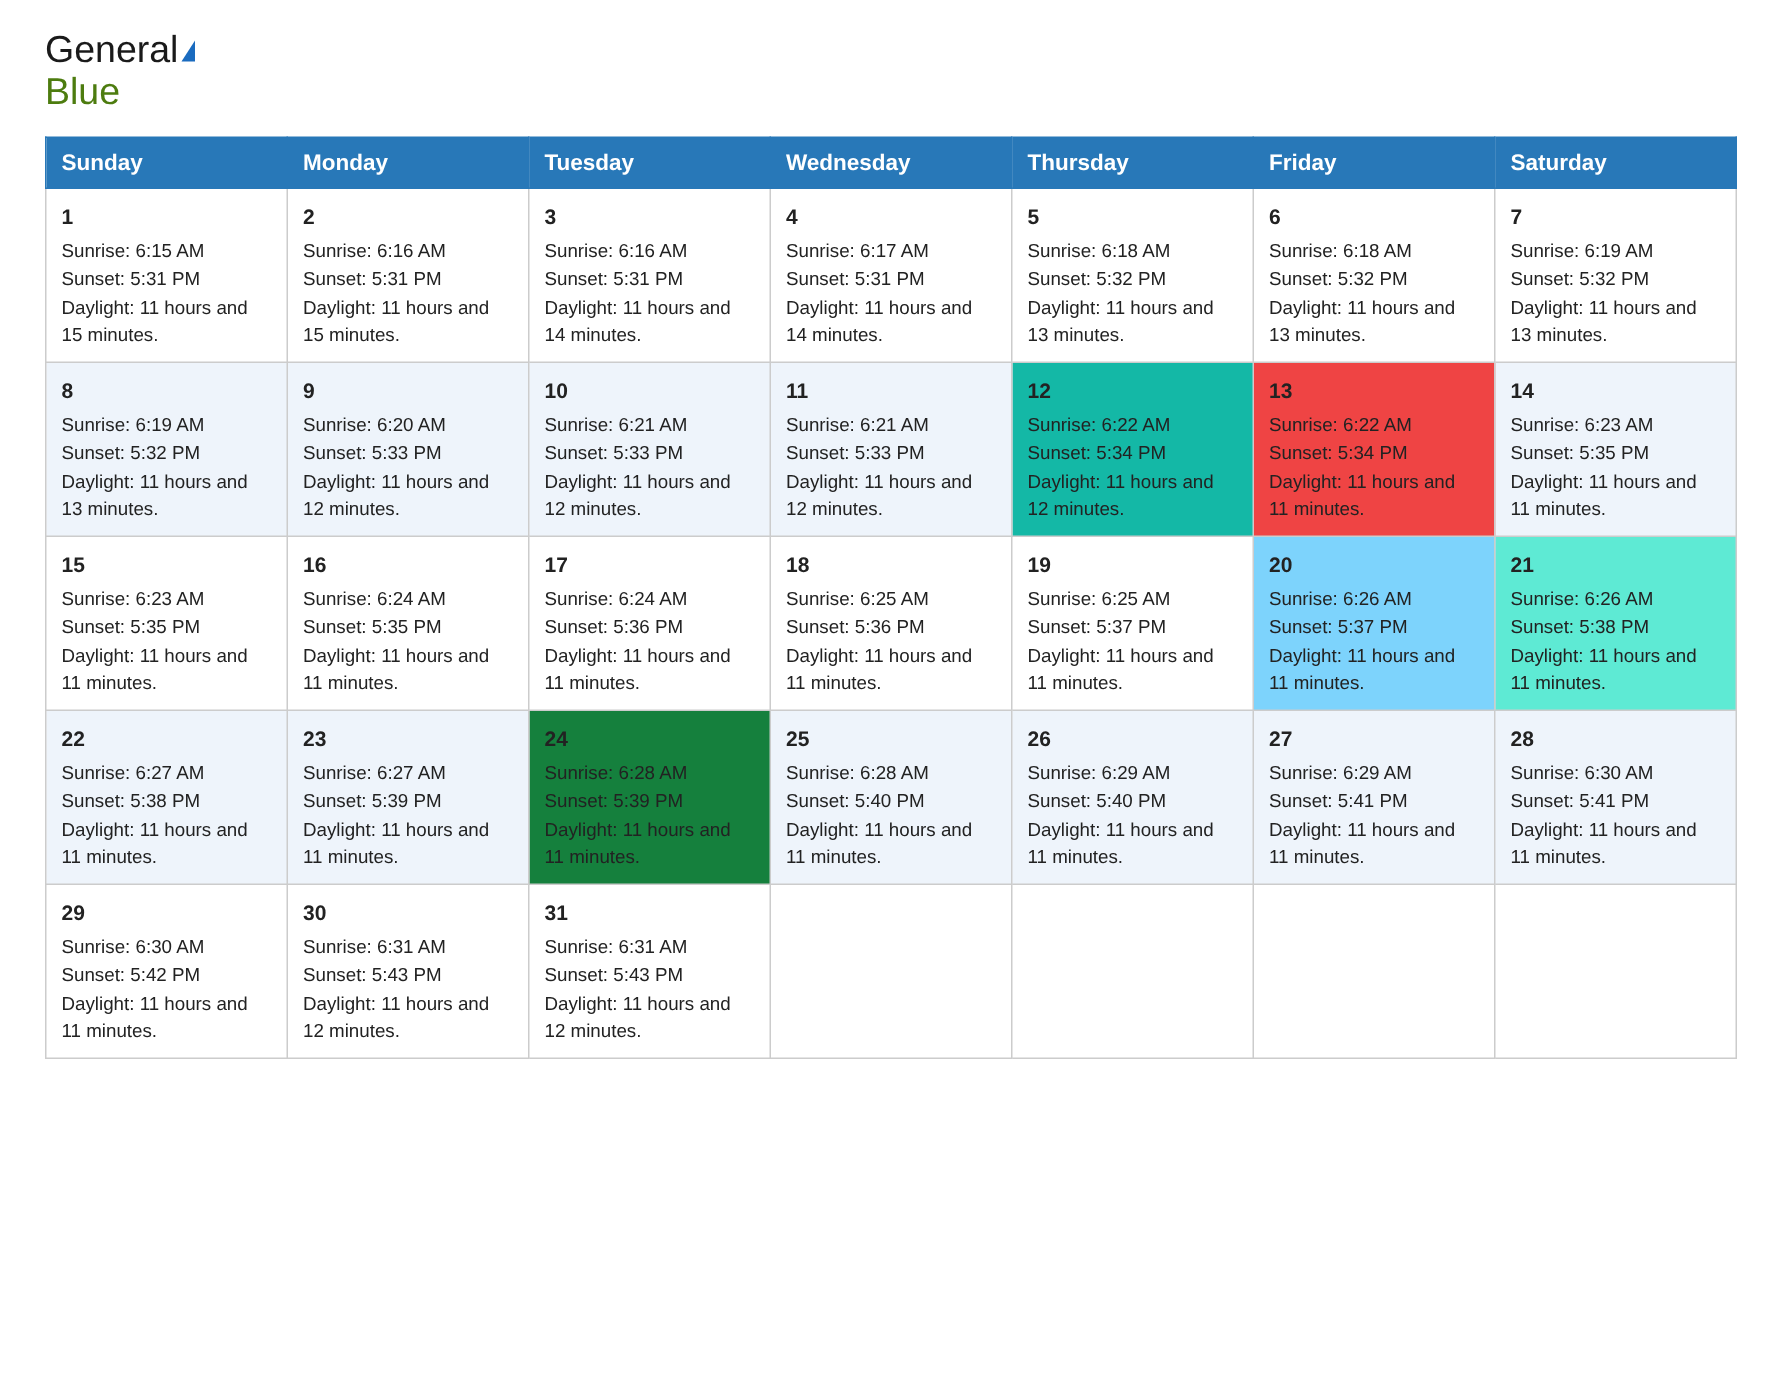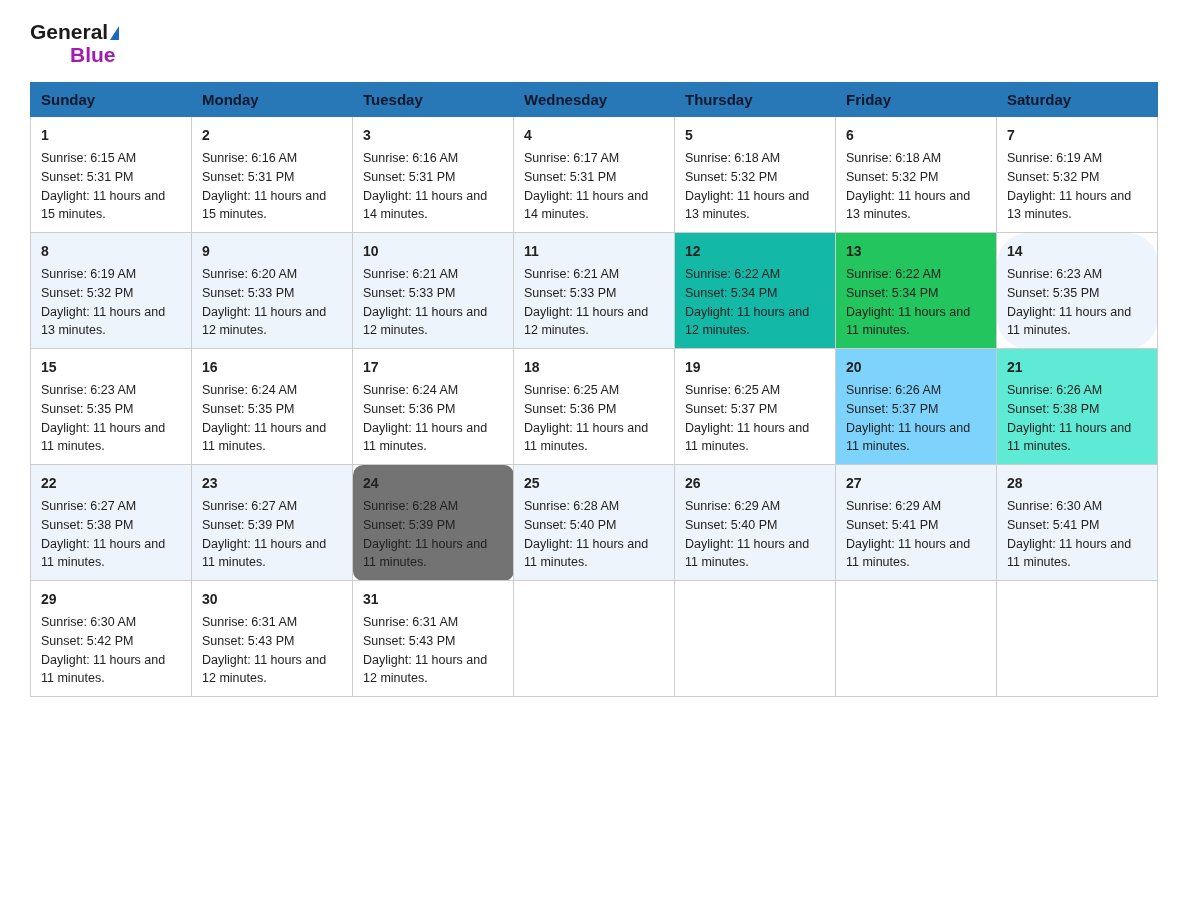--- a/index.html
+++ b/index.html
@@ -15,27 +15,27 @@
       justify-content: space-between;
       align-items: flex-start;
       margin-bottom: 16px;
     }
     .logo {
       display: flex;
       flex-direction: column;
       align-items: flex-start;
     }
     .logo-text {
-      font-size: 21px;
-      font-weight: bold;
+      font-size: 25px;
+      font-weight: normal;
       color: #1a1a1a;
       line-height: 1.1;
     }
     .logo-general { color: #1a1a1a; }
-    .logo-blue { color: #a21caf; margin-left: 40px; }
+    .logo-blue { color: #4d7c0f; }
     .logo-triangle {
       display: inline-block;
       width: 0;
       height: 0;
       border-left: 9px solid transparent;
       border-bottom: 14px solid #1a6bbf;
       margin-left: 2px;
       vertical-align: middle;
     }
     .title-block {
@@ -53,21 +53,21 @@
       color: #444;
       margin-top: 4px;
     }
     table {
       width: 100%;
       border-collapse: collapse;
       table-layout: fixed;
     }
     thead tr th {
       background-color: #2878b8;
-      color: #0f172a;
+      color: #ffffff;
       font-size: 15px;
       font-weight: bold;
       padding: 8px 10px;
       text-align: left;
       border: 1px solid #2878b8;
     }
     tbody tr td {
       vertical-align: top;
       padding: 8px 10px;
       font-size: 12.5px;
@@ -135,36 +135,36 @@
         <td style="background: rgb(255, 255, 255);"><span class="day-num">5</span><span>Sunrise: 6:18 AM<br>Sunset: 5:32 PM<br>Daylight: 11 hours and 13 minutes.</span></td>
         <td style="background: rgb(255, 255, 255);"><span class="day-num">6</span><span>Sunrise: 6:18 AM<br>Sunset: 5:32 PM<br>Daylight: 11 hours and 13 minutes.</span></td>
         <td style="background: rgb(255, 255, 255);"><span class="day-num">7</span><span>Sunrise: 6:19 AM<br>Sunset: 5:32 PM<br>Daylight: 11 hours and 13 minutes.</span></td>
       </tr>
       <tr>
         <td style="background: rgb(238, 244, 251);"><span class="day-num">8</span><span>Sunrise: 6:19 AM<br>Sunset: 5:32 PM<br>Daylight: 11 hours and 13 minutes.</span></td>
         <td style="background: rgb(238, 244, 251);"><span class="day-num">9</span><span>Sunrise: 6:20 AM<br>Sunset: 5:33 PM<br>Daylight: 11 hours and 12 minutes.</span></td>
         <td style="background: rgb(238, 244, 251);"><span class="day-num">10</span><span>Sunrise: 6:21 AM<br>Sunset: 5:33 PM<br>Daylight: 11 hours and 12 minutes.</span></td>
         <td style="background: rgb(238, 244, 251);"><span class="day-num">11</span><span>Sunrise: 6:21 AM<br>Sunset: 5:33 PM<br>Daylight: 11 hours and 12 minutes.</span></td>
         <td style="background: #14b8a6;"><span class="day-num">12</span><span>Sunrise: 6:22 AM<br>Sunset: 5:34 PM<br>Daylight: 11 hours and 12 minutes.</span></td>
-        <td style="background: #22c55e; margin-top: 24px;"><span class="day-num">13</span><span>Sunrise: 6:22 AM<br>Sunset: 5:34 PM<br>Daylight: 11 hours and 11 minutes.</span></td>
-        <td style="background: rgb(238, 244, 251); border-radius: 31px;"><span class="day-num">14</span><span>Sunrise: 6:23 AM<br>Sunset: 5:35 PM<br>Daylight: 11 hours and 11 minutes.</span></td>
+        <td style="background: #ef4444; margin-top: 24px;"><span class="day-num">13</span><span>Sunrise: 6:22 AM<br>Sunset: 5:34 PM<br>Daylight: 11 hours and 11 minutes.</span></td>
+        <td style="background: rgb(238, 244, 251);"><span class="day-num">14</span><span>Sunrise: 6:23 AM<br>Sunset: 5:35 PM<br>Daylight: 11 hours and 11 minutes.</span></td>
       </tr>
       <tr>
         <td style="background: rgb(255, 255, 255);"><span class="day-num">15</span><span>Sunrise: 6:23 AM<br>Sunset: 5:35 PM<br>Daylight: 11 hours and 11 minutes.</span></td>
         <td style="background: rgb(255, 255, 255);"><span class="day-num">16</span><span>Sunrise: 6:24 AM<br>Sunset: 5:35 PM<br>Daylight: 11 hours and 11 minutes.</span></td>
         <td style="background: rgb(255, 255, 255);"><span class="day-num">17</span><span>Sunrise: 6:24 AM<br>Sunset: 5:36 PM<br>Daylight: 11 hours and 11 minutes.</span></td>
         <td style="background: rgb(255, 255, 255);"><span class="day-num">18</span><span>Sunrise: 6:25 AM<br>Sunset: 5:36 PM<br>Daylight: 11 hours and 11 minutes.</span></td>
         <td style="background: rgb(255, 255, 255);"><span class="day-num">19</span><span>Sunrise: 6:25 AM<br>Sunset: 5:37 PM<br>Daylight: 11 hours and 11 minutes.</span></td>
         <td style="background: #7dd3fc;"><span class="day-num">20</span><span>Sunrise: 6:26 AM<br>Sunset: 5:37 PM<br>Daylight: 11 hours and 11 minutes.</span></td>
         <td style="background: #5eead4;"><span class="day-num">21</span><span>Sunrise: 6:26 AM<br>Sunset: 5:38 PM<br>Daylight: 11 hours and 11 minutes.</span></td>
       </tr>
       <tr>
         <td style="background: rgb(238, 244, 251); margin-top: 24px;"><span class="day-num">22</span><span>Sunrise: 6:27 AM<br>Sunset: 5:38 PM<br>Daylight: 11 hours and 11 minutes.</span></td>
         <td style="background: rgb(238, 244, 251);"><span class="day-num">23</span><span>Sunrise: 6:27 AM<br>Sunset: 5:39 PM<br>Daylight: 11 hours and 11 minutes.</span></td>
-        <td style="background: #737373; border-radius: 10px;"><span class="day-num">24</span><span>Sunrise: 6:28 AM<br>Sunset: 5:39 PM<br>Daylight: 11 hours and 11 minutes.</span></td>
+        <td style="background: #15803d;"><span class="day-num">24</span><span>Sunrise: 6:28 AM<br>Sunset: 5:39 PM<br>Daylight: 11 hours and 11 minutes.</span></td>
         <td style="background: rgb(238, 244, 251);"><span class="day-num">25</span><span>Sunrise: 6:28 AM<br>Sunset: 5:40 PM<br>Daylight: 11 hours and 11 minutes.</span></td>
         <td style="background: rgb(238, 244, 251);"><span class="day-num">26</span><span>Sunrise: 6:29 AM<br>Sunset: 5:40 PM<br>Daylight: 11 hours and 11 minutes.</span></td>
         <td style="background: rgb(238, 244, 251);"><span class="day-num">27</span><span>Sunrise: 6:29 AM<br>Sunset: 5:41 PM<br>Daylight: 11 hours and 11 minutes.</span></td>
         <td style="background: rgb(238, 244, 251);"><span class="day-num">28</span><span>Sunrise: 6:30 AM<br>Sunset: 5:41 PM<br>Daylight: 11 hours and 11 minutes.</span></td>
       </tr>
       <tr>
         <td style="background: rgb(255, 255, 255);"><span class="day-num">29</span><span>Sunrise: 6:30 AM<br>Sunset: 5:42 PM<br>Daylight: 11 hours and 11 minutes.</span></td>
         <td style="background: rgb(255, 255, 255);"><span class="day-num">30</span><span>Sunrise: 6:31 AM<br>Sunset: 5:43 PM<br>Daylight: 11 hours and 12 minutes.</span></td>
         <td style="background: rgb(255, 255, 255);"><span class="day-num">31</span><span>Sunrise: 6:31 AM<br>Sunset: 5:43 PM<br>Daylight: 11 hours and 12 minutes.</span></td>
         <td class="empty-cell" style="background: rgb(255, 255, 255);"></td>

